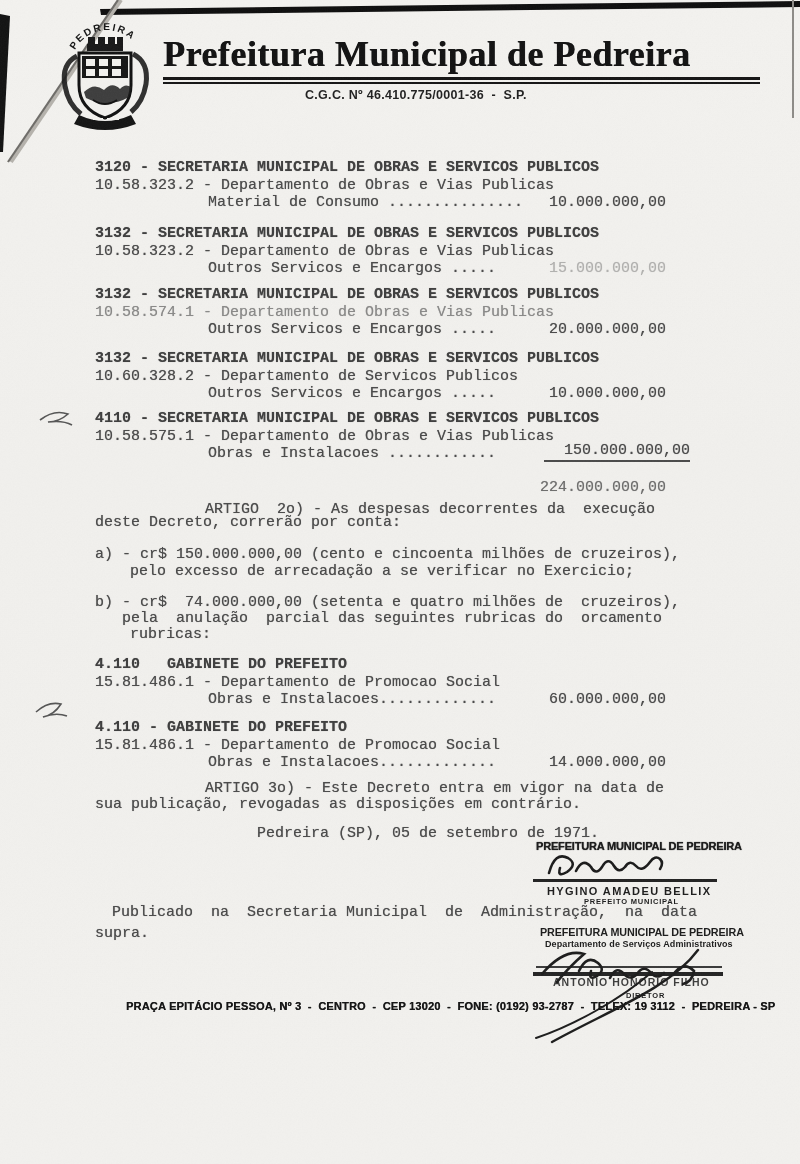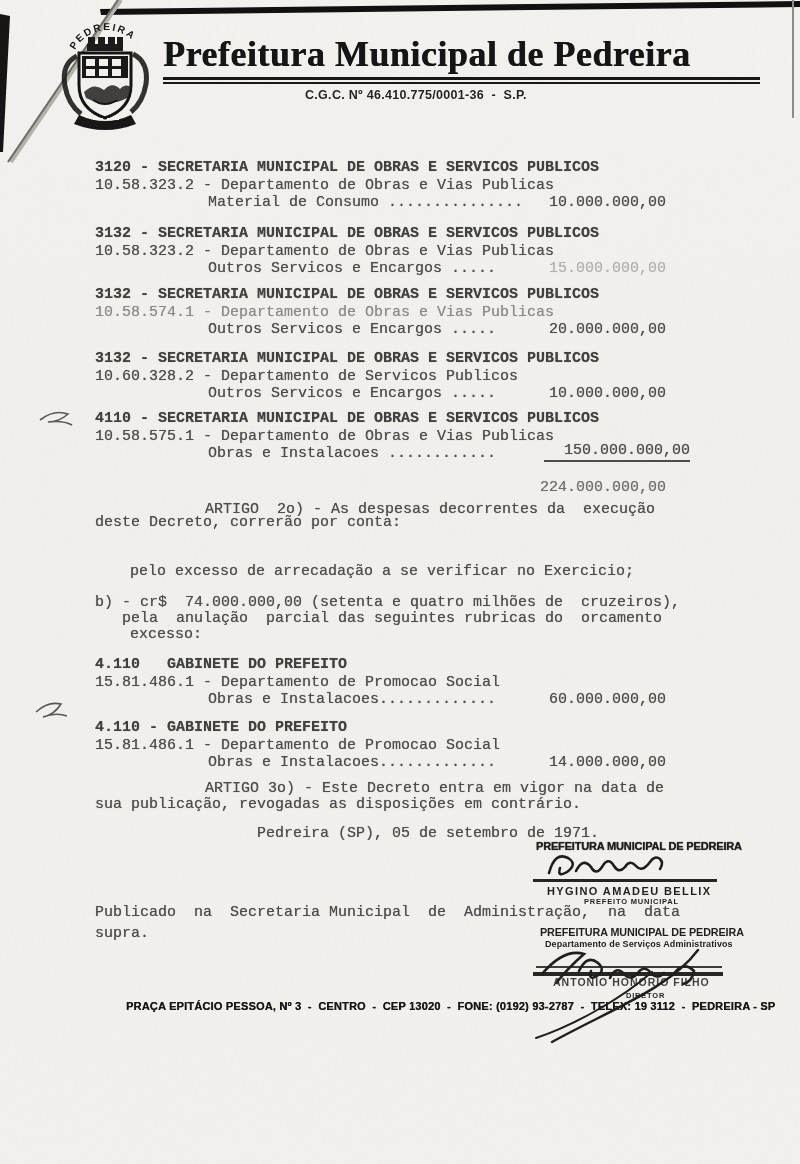--- a/index.html
+++ b/index.html
@@ -152,39 +152,40 @@
     <path d="M10,20 q14,-11 28,-6 q-9,8 -20,8 q15,-2 24,3" stroke="#555" stroke-width="1.6" fill="none"></path>
   </svg>
   <svg class="overlay" width="80" height="40" style="left:24px;top:694px">
     <path d="M12,18 q12,-11 25,-8 q-7,11 -18,13 q13,-5 24,-1" stroke="#555" stroke-width="1.6" fill="none"></path>
   </svg>
 
   <div class="tw b-value semi" style="top:479px">224.000.000,00</div>
 
   <div class="tw" style="left:205px;top:501px">ARTIGO  2o) - As despesas decorrentes da  execução</div>
   <div class="tw" style="left:95px;top:514px">deste Decreto, correrão por conta:</div>
+  <div class="tw" style="left:95px;top:546px">a) - cr$ 150.000.000,00 (cento e cincoenta milhões de cruzeiros),</div>
   <div class="tw" style="left:130px;top:563px">pelo excesso de arrecadação a se verificar no Exercicio;</div>
   <div class="tw" style="left:95px;top:594px">b) - cr$  74.000.000,00 (setenta e quatro milhões de  cruzeiros),</div>
   <div class="tw" style="left:122px;top:610px">pela  anulação  parcial das seguintes rubricas do  orcamento</div>
-  <div class="tw" style="left:130px;top:626px">excesso:</div>
+  <div class="tw" style="left:130px;top:626px">rubricas:</div>
 
   <div class="tw" style="left:205px;top:780px">ARTIGO 3o) - Este Decreto entra em vigor na data de</div>
   <div class="tw" style="left:95px;top:796px">sua publicação, revogadas as disposições em contrário.</div>
 
   <div class="tw" style="left:257px;top:825px">Pedreira (SP), 05 de setembro de 1971.</div>
 
   <div class="stamp st-org1">PREFEITURA MUNICIPAL DE PEDREIRA</div>
   <svg class="overlay" width="200" height="50" style="left:530px;top:842px">
     <path d="M19,31 q6,-22 19,-15 q10,6 -1,14 q-10,6 -7,-4 m16,3 q7,-14 15,-4 q5,9 11,0 q6,-11 12,-1 q5,8 11,1 q5,-8 11,-1 q6,7 14,-4 q5,-7 10,-3 q4,4 0,10" stroke="#1a1a1a" stroke-width="2.6" fill="none" stroke-linecap="round"></path>
   </svg>
   <div class="st-line1"></div>
   <div class="stamp st-name1">HYGINO AMADEU BELLIX</div>
   <div class="stamp st-role1">PREFEITO MUNICIPAL</div>
 
-  <div class="tw" style="left:95px;top:904px">Publicado  na  Secretaria Municipal  de  Administração,  na  data</div>
+  <div class="tw" style="left:112px;top:904px">Publicado  na  Secretaria Municipal  de  Administração,  na  data</div>
   <div class="tw" style="left:95px;top:925px">supra.</div>
 
   <div class="stamp st-org2">PREFEITURA MUNICIPAL DE PEDREIRA</div>
   <div class="stamp st-dept2">Departamento de Serviços Administrativos</div>
   <div class="st-line2a"></div>
   <div class="st-line2b"></div>
   <div class="stamp st-name2">ANTONIO HONORIO FILHO</div>
   <div class="stamp st-role2">DIRETOR</div>
   <svg class="overlay" width="280" height="130" style="left:520px;top:930px">
     <path d="M22,44 q22,-26 42,-20 q-16,14 -27,28 m22,-11 q8,-17 19,-8 q8,7 -1,13 q-9,5 -6,-5 m19,7 q6,-13 14,-4 q6,7 13,0 q7,-10 14,-1 q6,7 13,0 m9,2 q10,-15 21,-4 q-2,11 -11,13" stroke="#1c1c1c" stroke-width="2.6" fill="none" stroke-linecap="round"></path>

